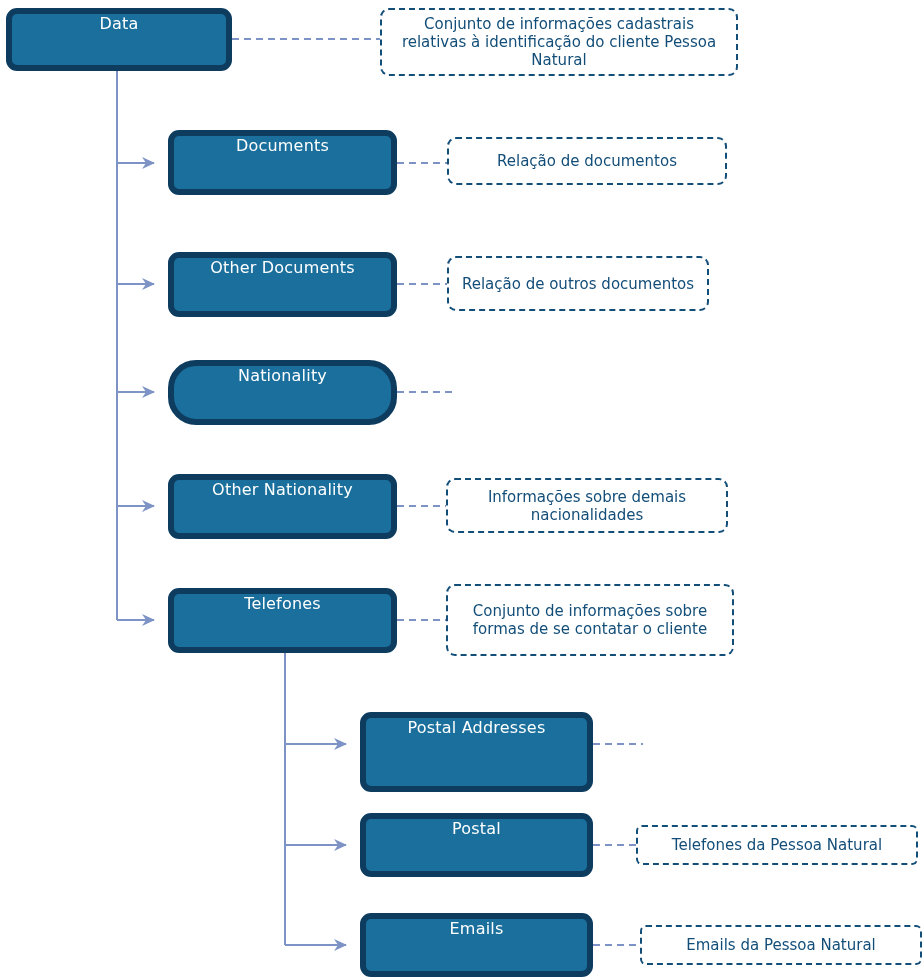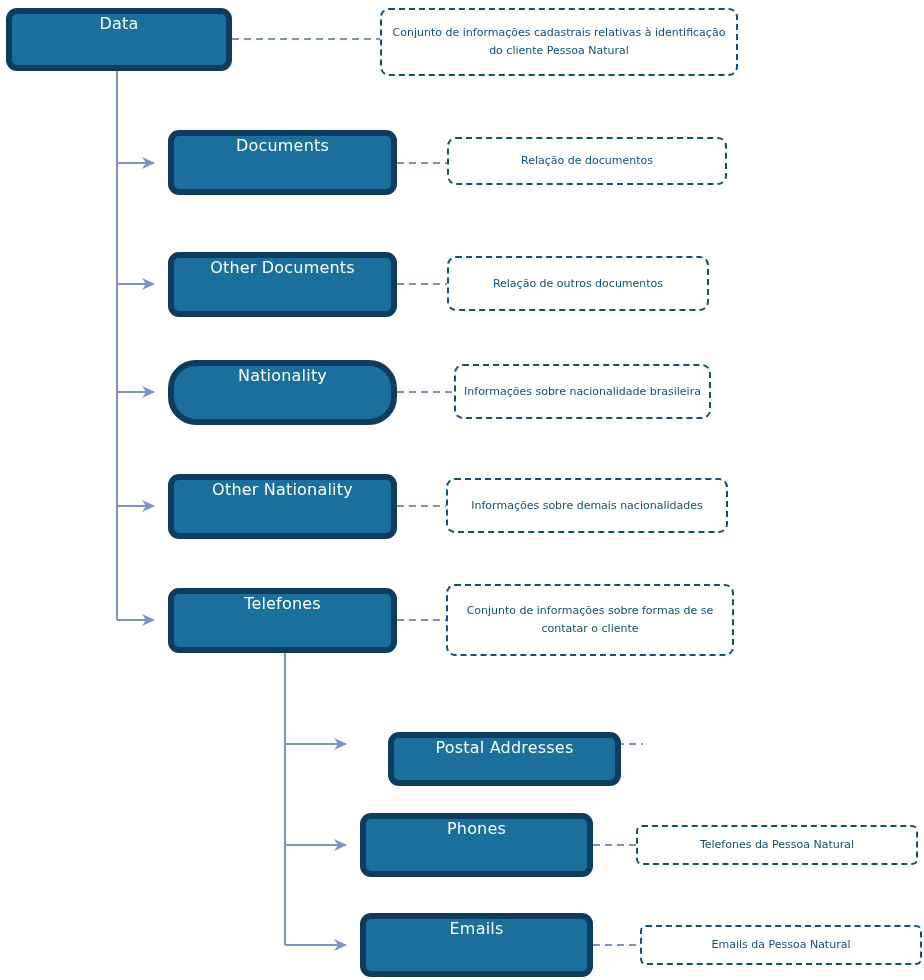--- a/index.html
+++ b/index.html
@@ -34,34 +34,34 @@
   .note {
     position: absolute;
     box-sizing: border-box;
     border: 2px dashed #134E79;
     border-radius: 9px;
     display: flex;
     align-items: center;
     justify-content: center;
     text-align: center;
     color: #134E79;
-    font-size: 11px;
+    font-size: 15px;
     line-height: 18px;
     padding: 2px 8px;
   }
   .note.small-radius { border-radius: 6px; }
 
   
   .n-data             { left: 6px;   top: 8px;   width: 226px; height: 63px; }
   .n-documents        { left: 168px; top: 130px; width: 229px; height: 65px; }
   .n-other-documents  { left: 168px; top: 252px; width: 229px; height: 65px; }
   .n-nationality      { left: 168px; top: 360px; width: 229px; height: 65px; border-radius: 28px; }
   .n-other-nationality{ left: 168px; top: 474px; width: 229px; height: 65px; }
   .n-contacts         { left: 168px; top: 588px; width: 229px; height: 65px; }
-  .n-postal-addresses { left: 360px; top: 732px; width: 233px; height: 54px; margin-left: 28px; }
+  .n-postal-addresses { left: 360px; top: 712px; width: 233px; height: 80px; }
   .n-phones           { left: 360px; top: 813px; width: 233px; height: 64px; }
   .n-emails           { left: 360px; top: 913px; width: 233px; height: 64px; }
 
   
   .a-data             { left: 380px; top: 8px;   width: 358px; height: 68px; }
   .a-documents        { left: 447px; top: 137px; width: 280px; height: 48px; }
   .a-other-documents  { left: 447px; top: 256px; width: 262px; height: 55px; }
   .a-nationality      { left: 454px; top: 364px; width: 257px; height: 55px; }
   .a-other-nationality{ left: 446px; top: 478px; width: 282px; height: 55px; }
   .a-contacts         { left: 446px; top: 584px; width: 288px; height: 72px; }
@@ -119,37 +119,34 @@
   <div class="node n-other-nationality">
     <span>Other Nationality</span>
   </div>
   <div class="node n-contacts">
     <span>Telefones</span>
   </div>
   <div class="node n-postal-addresses">
     <span>Postal Addresses</span>
   </div>
   <div class="node n-phones">
-    <span>Phones</span>
+    <span>Postal</span>
   </div>
   <div class="node n-emails">
     <span>Emails</span>
   </div>
 
   <div class="note a-data">
     <span>Conjunto de informações cadastrais relativas à identificação do cliente Pessoa Natural</span>
   </div>
   <div class="note a-documents">
     <span>Relação de documentos</span>
   </div>
   <div class="note a-other-documents">
     <span>Relação de outros documentos</span>
-  </div>
-  <div class="note a-nationality">
-    <span>Informações sobre nacionalidade brasileira</span>
   </div>
   <div class="note a-other-nationality">
     <span>Informações sobre demais nacionalidades</span>
   </div>
   <div class="note a-contacts">
     <span>Conjunto de informações sobre formas de se contatar o cliente</span>
   </div>
   <div class="note small-radius a-phones">
     <span>Telefones da Pessoa Natural</span>
   </div>

